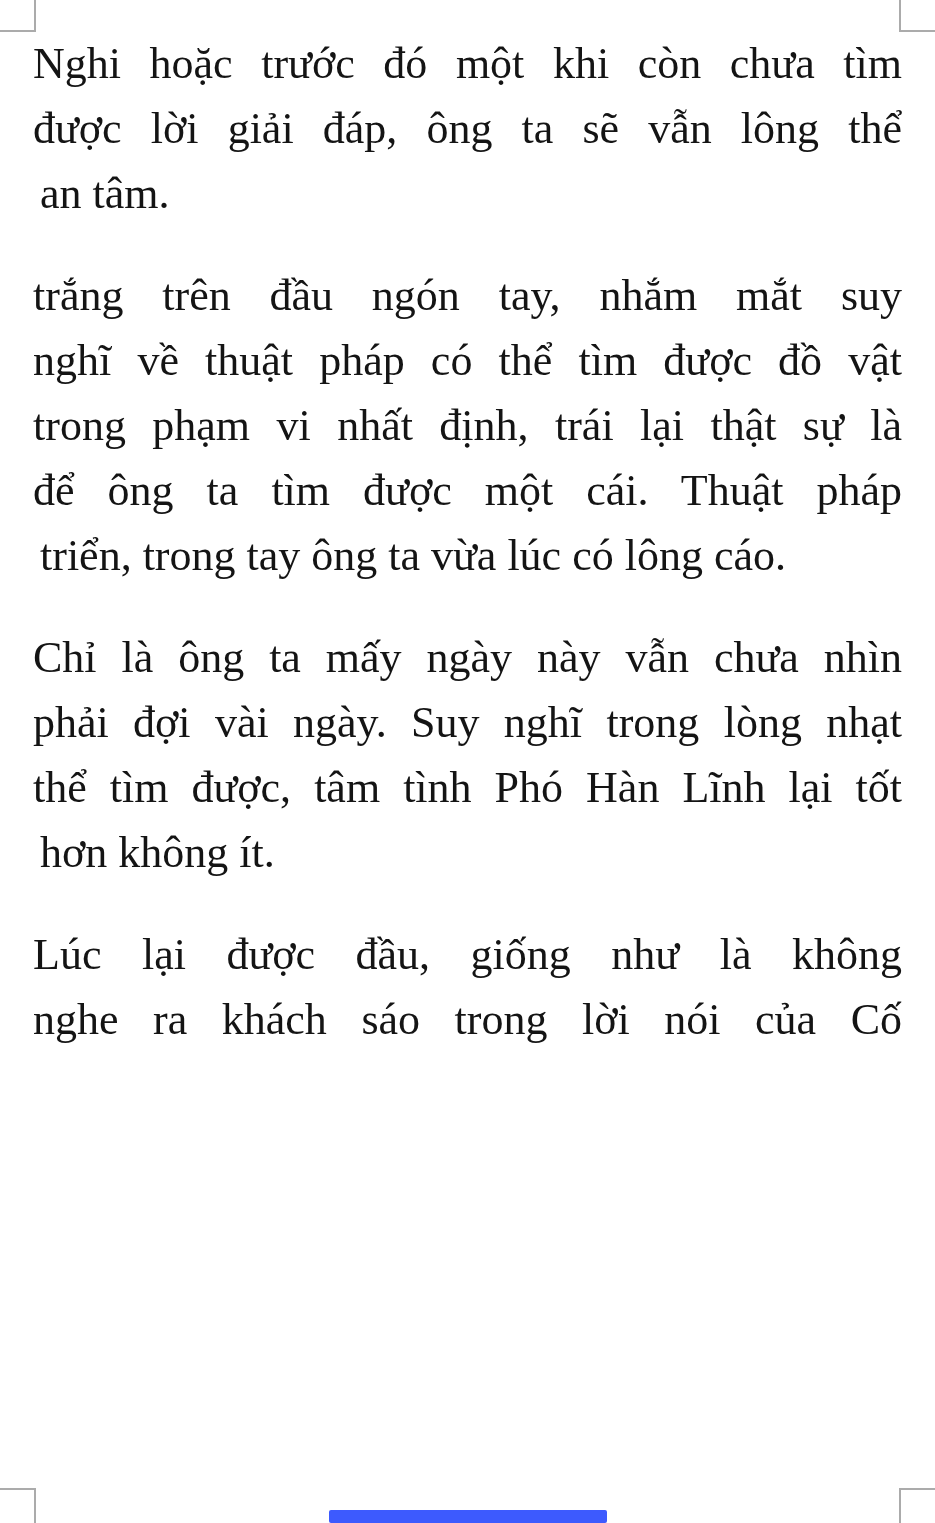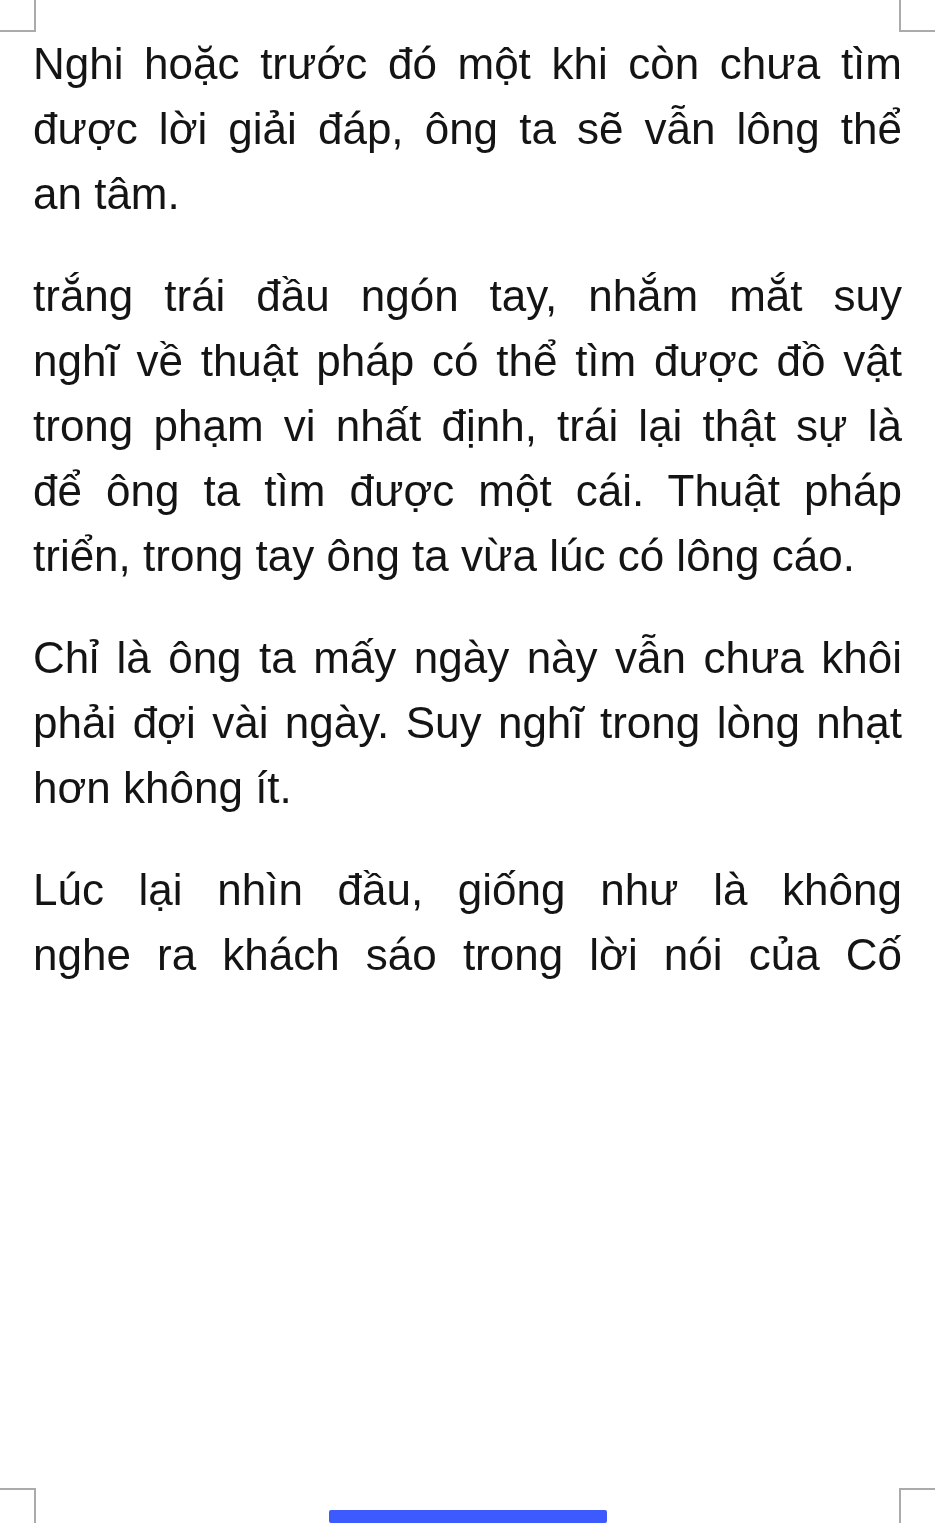--- a/index.html
+++ b/index.html
@@ -23,27 +23,29 @@
     color: var(--text-color, #141414);
     font-size: 44px;
     line-height: 65px;
     font-weight: 400;
   }
   .paragraph {
     margin: 0 0 37px 0;
   }
   .line {
     white-space: normal;
+    font-family: Liberation Serif, serif;
   }
   .line.just {
     text-align: justify;
     text-align-last: justify;
   }
   .line.last {
     text-align: left;
+    margin-left: 7px;
   }
   
   .corner {
     position: absolute;
     width: 34px;
     height: 30px;
     pointer-events: none;
   }
   .corner.tl { top: 0; left: 0;  border-right: 2px solid var(--corner-color,#ababab); border-bottom: 2px solid var(--corner-color,#ababab); }
   .corner.tr { top: 0; right: 0; border-left: 2px solid var(--corner-color,#ababab);  border-bottom: 2px solid var(--corner-color,#ababab); }
@@ -66,33 +68,34 @@
 
 <div class="screen">
 
   <div class="content">
       <div class="paragraph">
         <div class="line just">Nghi hoặc trước đó một khi còn chưa tìm</div>
         <div class="line just">được lời giải đáp, ông ta sẽ vẫn lông thể</div>
         <div class="line last">an tâm.</div>
       </div>
       <div class="paragraph">
-        <div class="line just">trắng trái đầu ngón tay, nhắm mắt suy</div>
+        <div class="line just">trắng trên đầu ngón tay, nhắm mắt suy</div>
         <div class="line just">nghĩ về thuật pháp có thể tìm được đồ vật</div>
         <div class="line just">trong phạm vi nhất định, trái lại thật sự là</div>
         <div class="line just">để ông ta tìm được một cái. Thuật pháp</div>
         <div class="line last">triển, trong tay ông ta vừa lúc có lông cáo.</div>
       </div>
       <div class="paragraph">
-        <div class="line just">Chỉ là ông ta mấy ngày này vẫn chưa khôi</div>
+        <div class="line just">Chỉ là ông ta mấy ngày này vẫn chưa nhìn</div>
         <div class="line just">phải đợi vài ngày. Suy nghĩ trong lòng nhạt</div>
+        <div class="line just">thể tìm được, tâm tình Phó Hàn Lĩnh lại tốt</div>
         <div class="line last">hơn không ít.</div>
       </div>
       <div class="paragraph">
-        <div class="line just">Lúc lại nhìn đầu, giống như là không</div>
+        <div class="line just">Lúc lại được đầu, giống như là không</div>
         <div class="line just">nghe ra khách sáo trong lời nói của Cố</div>
       </div>
     </div>
 
   <div class="corner tl"></div>
   <div class="corner tr"></div>
   <div class="corner bl"></div>
   <div class="corner br"></div>
 
   <div class="nav-pill"></div>

